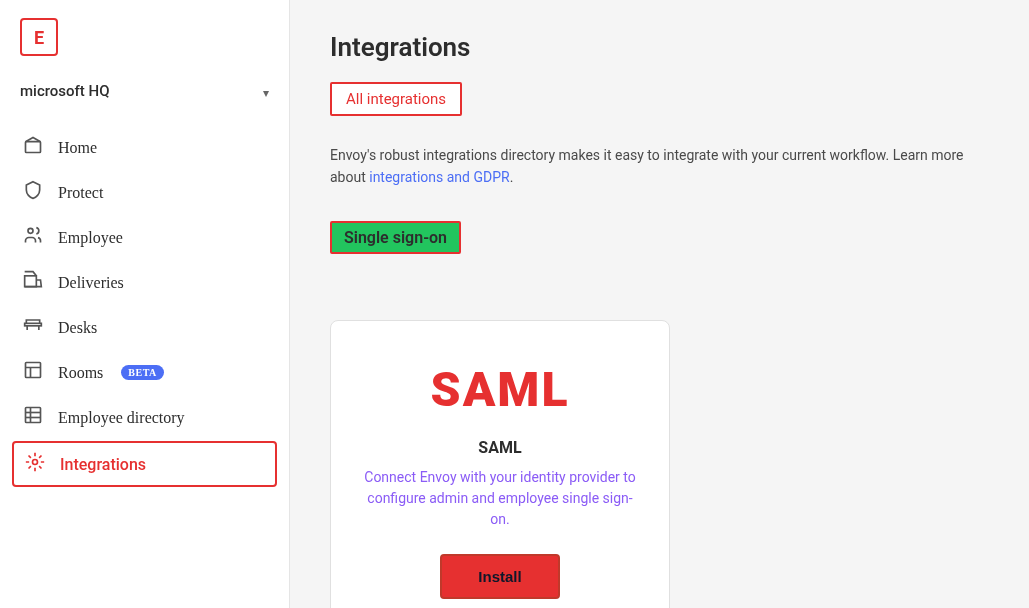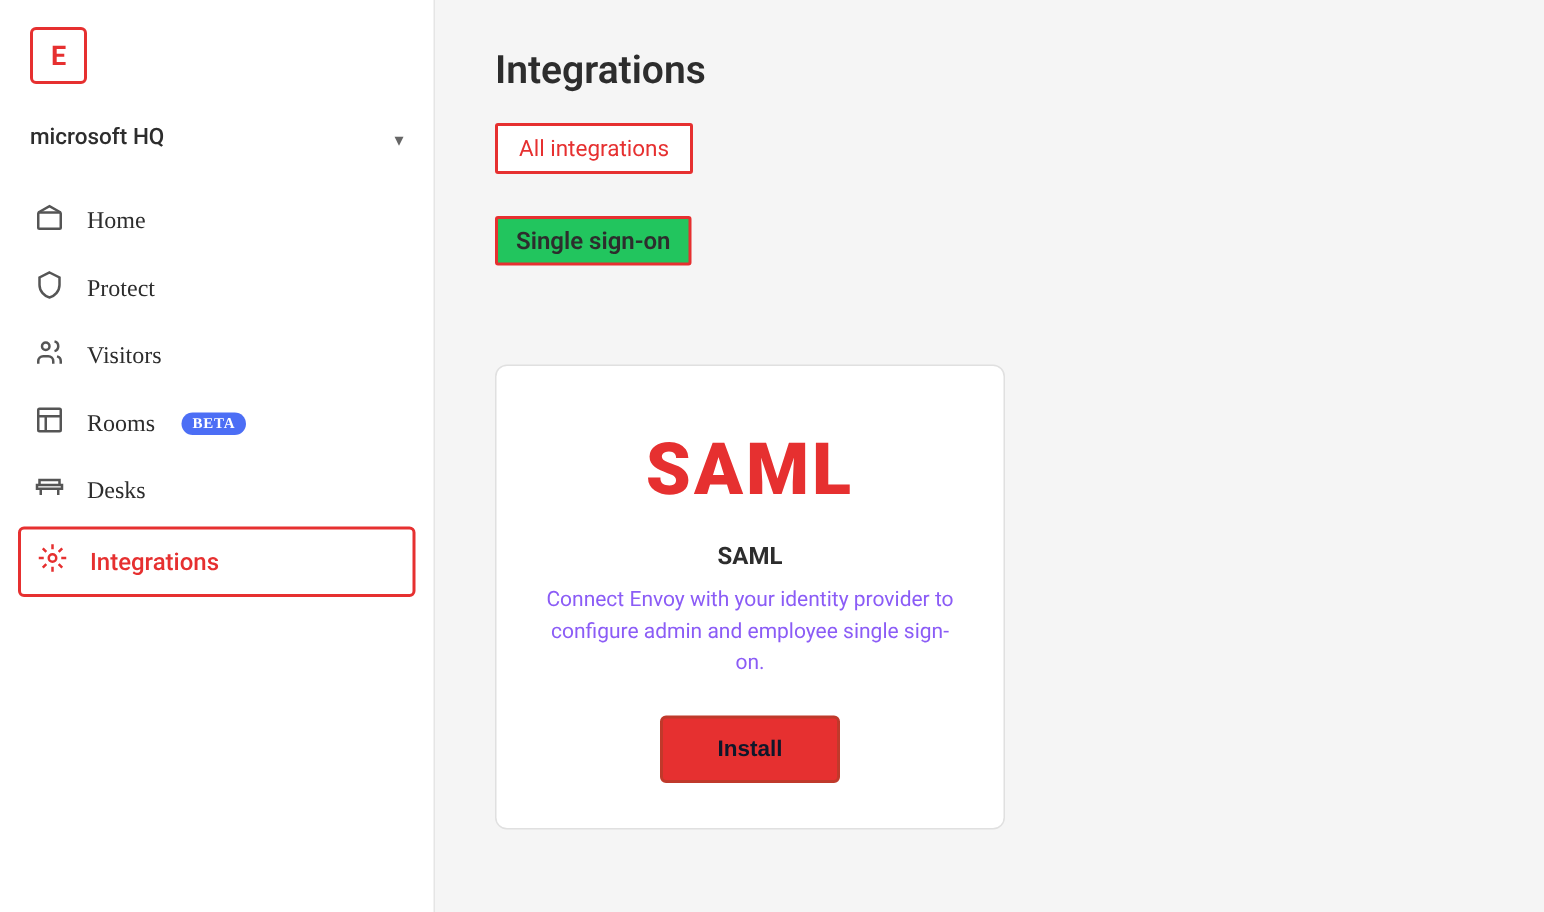--- a/index.html
+++ b/index.html
@@ -138,21 +138,21 @@
     .page-title {
       font-size: 26px;
       font-weight: 600;
       color: #2d2d2d;
       margin-bottom: 20px;
     }
 
     .tab-bar {
       display: flex;
       gap: 0;
-      margin-bottom: 4px;
+      margin-bottom: 28px;
     }
 
     .tab-item {
       padding: 6px 14px;
       font-size: 15px;
       cursor: pointer;
       border: 2px solid #e63030;
       color: #e63030;
       border-radius: 2px;
       background: #fff;
@@ -283,45 +283,66 @@
 
     <div class="nav-item">
       <span class="nav-icon">
         <svg class="icon-svg" viewBox="0 0 24 24" fill="none" stroke="#555" stroke-width="2">
           <circle cx="9" cy="7" r="3"></circle>
             <path d="M3 21v-2a4 4 0 014-4h4a4 4 0 014 4v2"></path>
           <path d="M16 3.13a4 4 0 010 7.75"></path>
             <path d="M21 21v-2a4 4 0 00-3-3.87"></path>
         </svg>
       </span>
-      <span class="nav-label">Visitors</span>
-    </div>
-
+      <span class="nav-label">Employee</span>
+    </div>
+
+    <div class="nav-item">
+      <span class="nav-icon">
+        <svg class="icon-svg" viewBox="0 0 24 24" fill="none" stroke="#555" stroke-width="2">
+          <rect x="2" y="7" width="14" height="13"></rect>
+            <polyline points="16 12 21 12 22 20 2 20"></polyline>
+          <path d="M16 7l-4-5H2"></path>
+        </svg>
+      </span>
+      <span class="nav-label">Deliveries</span>
+    </div>
+
+    <div class="nav-item">
+      <span class="nav-icon">
+        <svg class="icon-svg" viewBox="0 0 24 24" fill="none" stroke="#555" stroke-width="2">
+          <rect x="2" y="10" width="20" height="3"></rect>
+            <path d="M5 13v5M19 13v5M4 10V6h16v4"></path>
+        </svg>
+      </span>
+      <span class="nav-label">Desks</span>
+    </div>
 
     <div class="nav-item">
       <span class="nav-icon">
         <svg class="icon-svg" viewBox="0 0 24 24" fill="none" stroke="#555" stroke-width="2">
           <rect x="3" y="3" width="18" height="18" rx="1"></rect>
             <path d="M3 9h18M9 21V9"></path>
         </svg>
       </span>
       <span class="nav-label">Rooms</span>
       <span class="beta-badge">BETA</span>
     </div>
 
     <div class="nav-item">
       <span class="nav-icon">
         <svg class="icon-svg" viewBox="0 0 24 24" fill="none" stroke="#555" stroke-width="2">
-          <rect x="2" y="10" width="20" height="3"></rect>
-            <path d="M5 13v5M19 13v5M4 10V6h16v4"></path>
-        </svg>
-      </span>
-      <span class="nav-label">Desks</span>
-    </div>
-
+          <rect x="3" y="3" width="18" height="18" rx="1"></rect>
+            <line x1="3" y1="9" x2="21" y2="9"></line>
+          <line x1="3" y1="15" x2="21" y2="15"></line>
+            <line x1="9" y1="3" x2="9" y2="21"></line>
+        </svg>
+      </span>
+      <span class="nav-label">Employee directory</span>
+    </div>
 
     <div class="nav-item active">
       <span class="nav-icon">
         <svg class="icon-svg" viewBox="0 0 24 24" fill="none" stroke="#e63030" stroke-width="2">
           <circle cx="12" cy="12" r="3"></circle>
           <path d="M12 1v4M12 19v4M4.22 4.22l2.83 2.83M16.95 16.95l2.83 2.83M1 12h4M19 12h4M4.22 19.78l2.83-2.83M16.95 7.05l2.83-2.83"></path>
         </svg>
       </span>
       <span class="nav-label">Integrations</span>
     </div>
@@ -330,20 +351,24 @@
 </div>
 
 <div class="main-content">
 
   <h1 class="page-title">Integrations</h1>
 
   <div class="tab-bar">
     <div class="tab-item active">All integrations</div>
   </div>
 
+  <p class="description-text">
+    <span>Envoy's robust integrations directory makes it easy to integrate with your current workflow.
+Learn more about </span><a class="description-link" href="#">integrations and GDPR</a><span>.</span>
+  </p>
 
   <div class="section-title">Single sign-on</div>
 
   <div class="integrations-grid">
 
     <div class="integration-card">
       <div class="saml-logo">SAML</div>
       <div class="card-title">SAML</div>
       <div class="card-description">Connect Envoy with your identity provider to configure admin and employee single sign-on.</div>
       <button class="install-button">Install</button>

